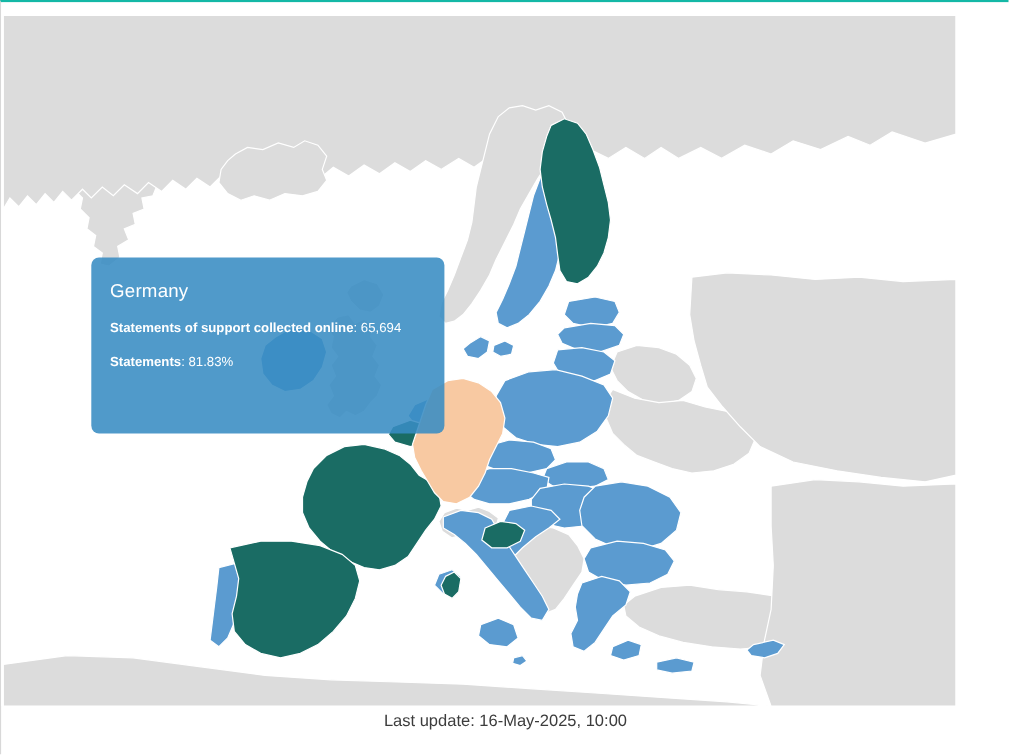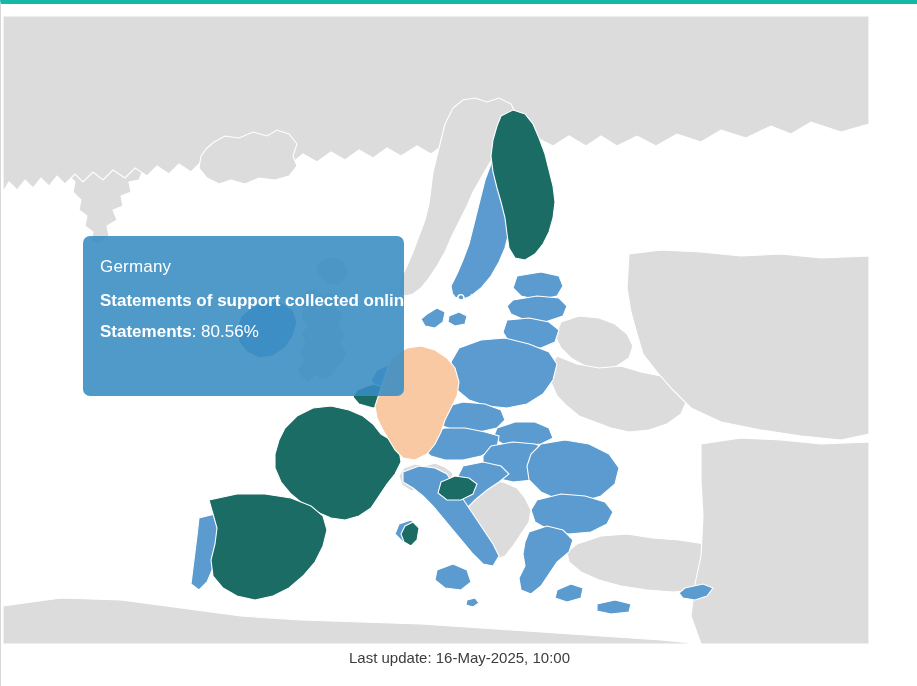--- a/index.html
+++ b/index.html
@@ -10,21 +10,21 @@
   }
   body {
     font-family: "Liberation Sans", sans-serif;
   }
   #page {
     position: relative;
     width: 917px;
     height: 686px;
     background: #ffffff;
     border-left: 1px solid #d8d8d8;
-    border-top: 4px solid #14b8a6;
+    border-top: 2px solid #14b8a6;
     box-sizing: border-box;
     overflow: hidden;
   }
   #map-wrap {
     position: absolute;
     left: 0;
     top: 0;
     width: 917px;
     height: 640px;
     overflow: hidden;
@@ -55,21 +55,21 @@
   }
   #tooltip .tt-title {
     font-size: 17px;
     line-height: 20px;
     font-weight: normal;
     color: #ffffff;
     margin: 3px 0 0 1px;
     letter-spacing: .2px;
   }
   #tooltip .tt-row {
-    font-size: 17px;
+    font-size: 12px;
     line-height: 15px;
     color: #ffffff;
     margin-top: 16px;
     margin-left: 1px;
     white-space: nowrap;
   }
   #tooltip .tt-row:first-of-type { margin-top: 24px; }
   #tooltip .tt-label {
     font-weight: bold;
   }
@@ -258,19 +258,19 @@
 
   <div id="tooltip">
     <div class="tt-title">Germany</div>
 
     <div class="tt-row">
       <span class="tt-label">Statements of support collected online</span><span class="tt-sep">: </span><span class="tt-value">65,694</span>
     </div>
 
 
     <div class="tt-row">
-      <span class="tt-label">Statements</span><span class="tt-sep">: </span><span class="tt-value">80.56%</span>
+      <span class="tt-label">Statements</span><span class="tt-sep">: </span><span class="tt-value">81.83%</span>
     </div>
   </div>
 
   <div id="footer">Last update: 16-May-2025, 10:00</div>
 
 </div>
 
 </body></html>

